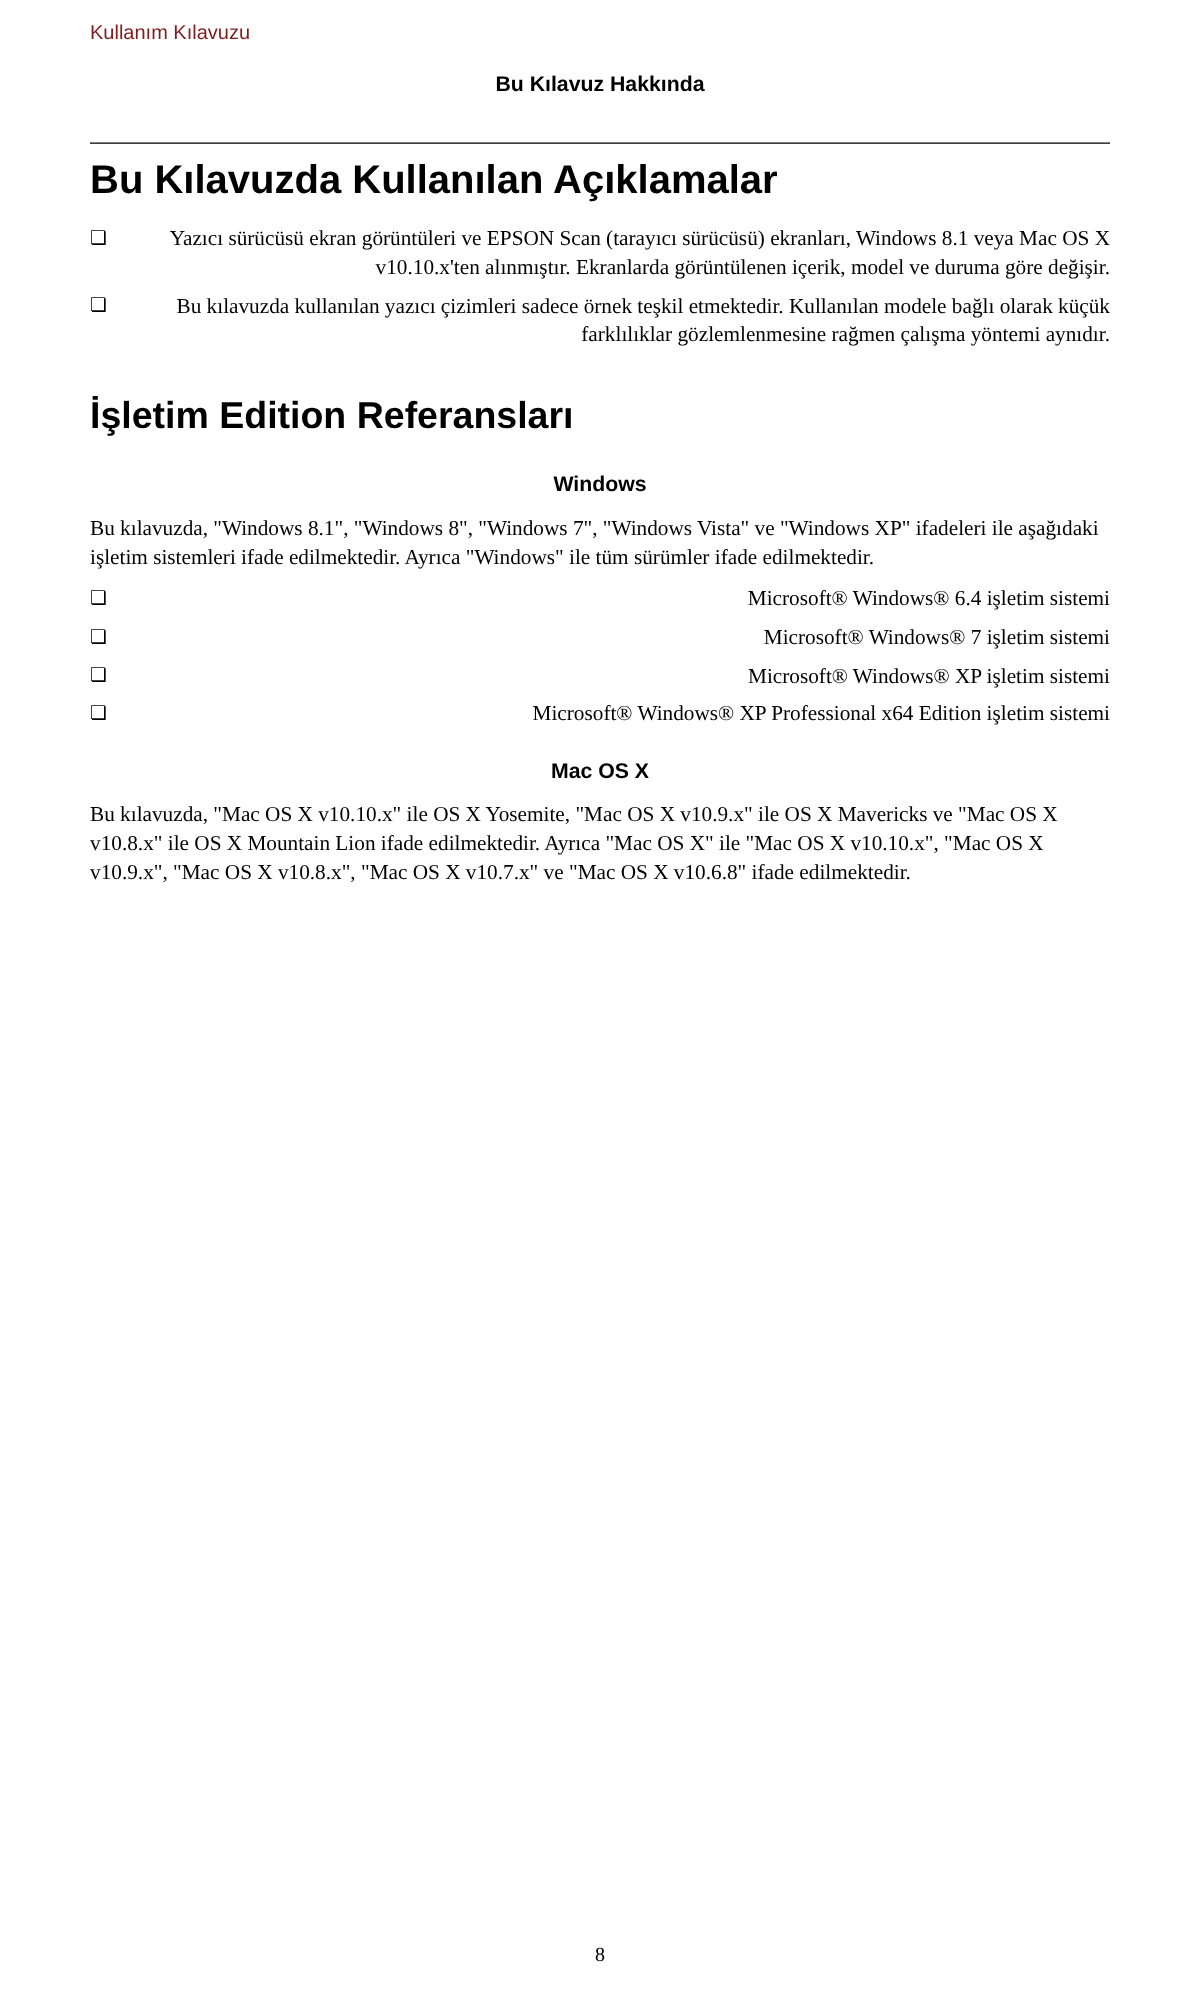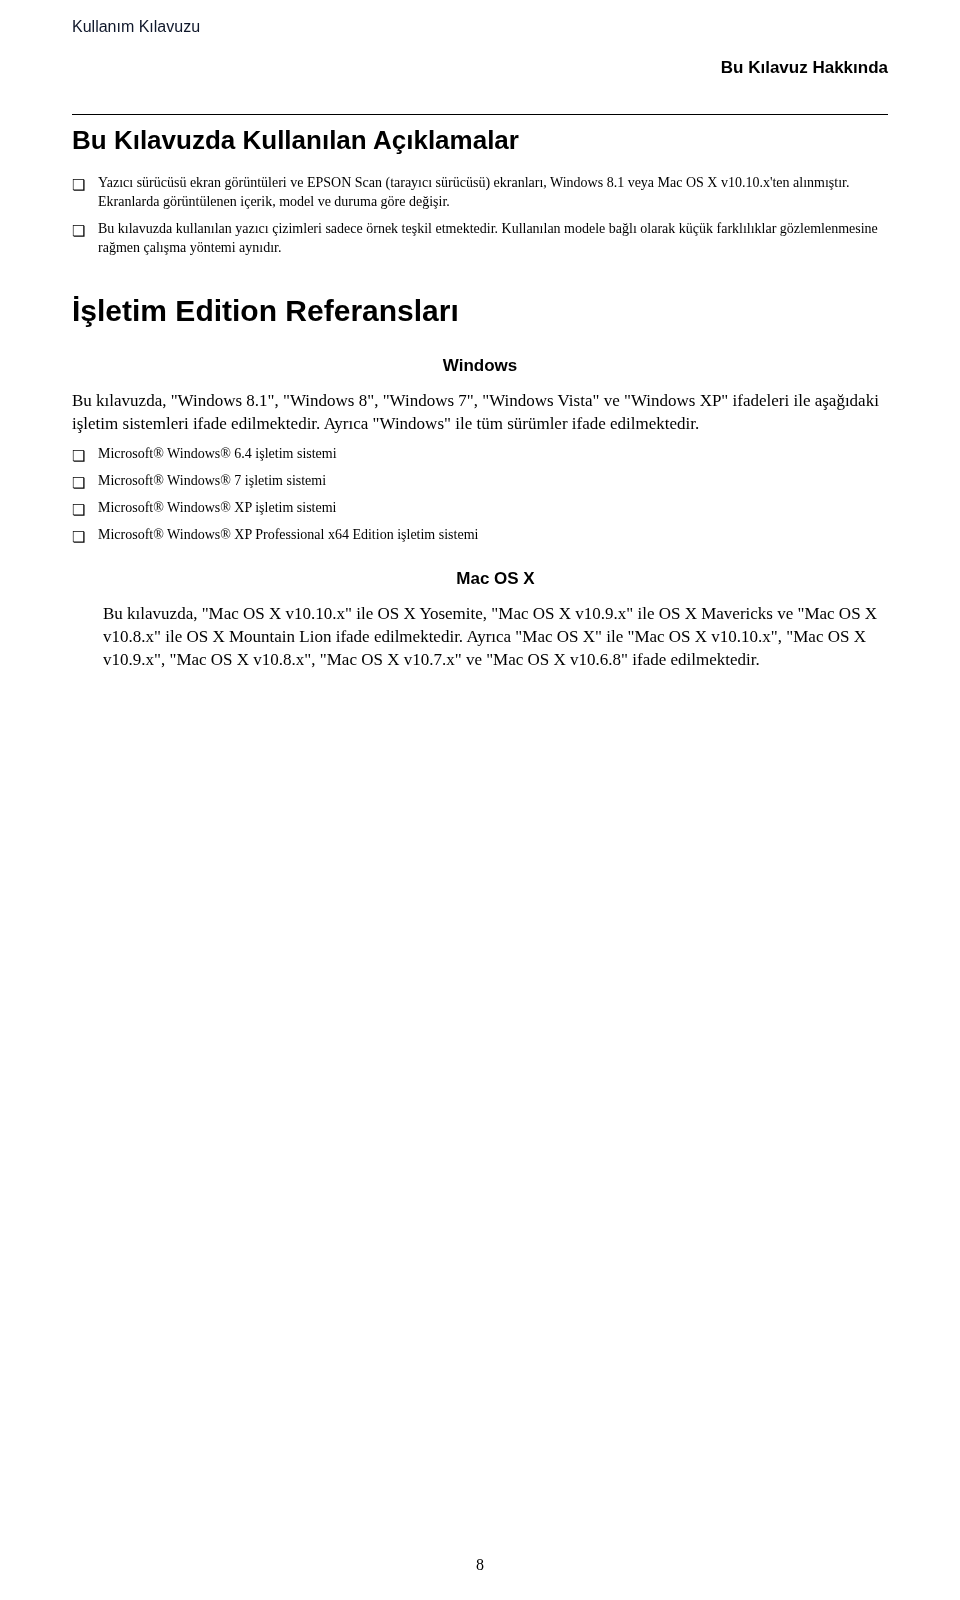--- a/index.html
+++ b/index.html
@@ -18,53 +18,54 @@
       box-sizing: border-box;
     }
     .page {
       padding: 18px 72px 0 72px;
       box-sizing: border-box;
     }
     .doc-header-left {
       font-family: Arial, "Helvetica Neue", Helvetica, sans-serif;
       font-size: 16px;
       font-weight: 400;
-      color: #0f172a;
+      color: #7f1d1d;
       margin: 0;
     }
     .doc-header-center {
       font-family: Arial, "Helvetica Neue", Helvetica, sans-serif;
       font-size: 17px;
       font-weight: 700;
-      text-align: right;
+      text-align: center;
       margin-top: 22px;
     }
     hr.section-rule {
       border: none;
       border-top: 1px solid #000;
       margin: 36px 0 10px 0;
     }
     h1.section-title {
       font-family: Arial, "Helvetica Neue", Helvetica, sans-serif;
       font-weight: 700;
-      font-size: 26px;
+      font-size: 32px;
       margin: 0 0 18px 0;
     }
     ul.bullet-list {
       list-style: none;
       padding: 0;
       margin: 0 0 14px 0;
     }
     ul.bullet-list > li {
       position: relative;
       padding-left: 26px;
-      font-size: 14px;
+      font-size: 17px;
       line-height: 1.35;
       margin-bottom: 8px;
       font-family: "Times New Roman", Georgia, serif;
+      text-align: right;
     }
     ul.bullet-list > li::before {
       content: "❏";
       position: absolute;
       left: 0;
       top: 1px;
       font-size: 15px;
     }
     h2.subtitle {
       font-family: Arial, "Helvetica Neue", Helvetica, sans-serif;
@@ -87,21 +88,21 @@
     }
     .page-number {
       position: absolute;
       bottom: 26px;
       left: 0;
       right: 0;
       text-align: center;
       font-family: "Times New Roman", Georgia, serif;
       font-size: 16px;
     }
-    .mac-block { margin-top: 24px; margin-left: 31px; }
+    .mac-block { margin-top: 24px; }
   </style>
 </head>
 <body>
 
 <div class="page">
 
   <div class="doc-header-left">Kullanım Kılavuzu</div>
   <div class="doc-header-center">Bu Kılavuz Hakkında</div>
 
   <hr class="section-rule">

